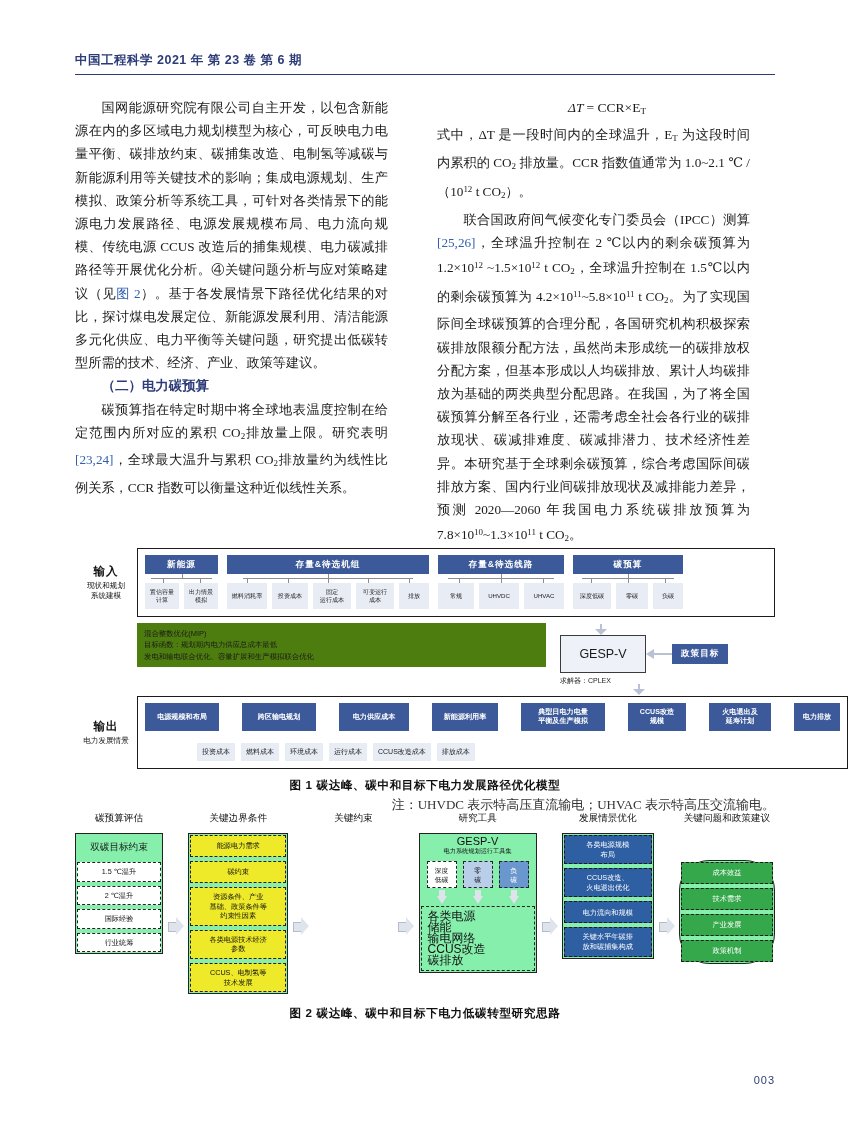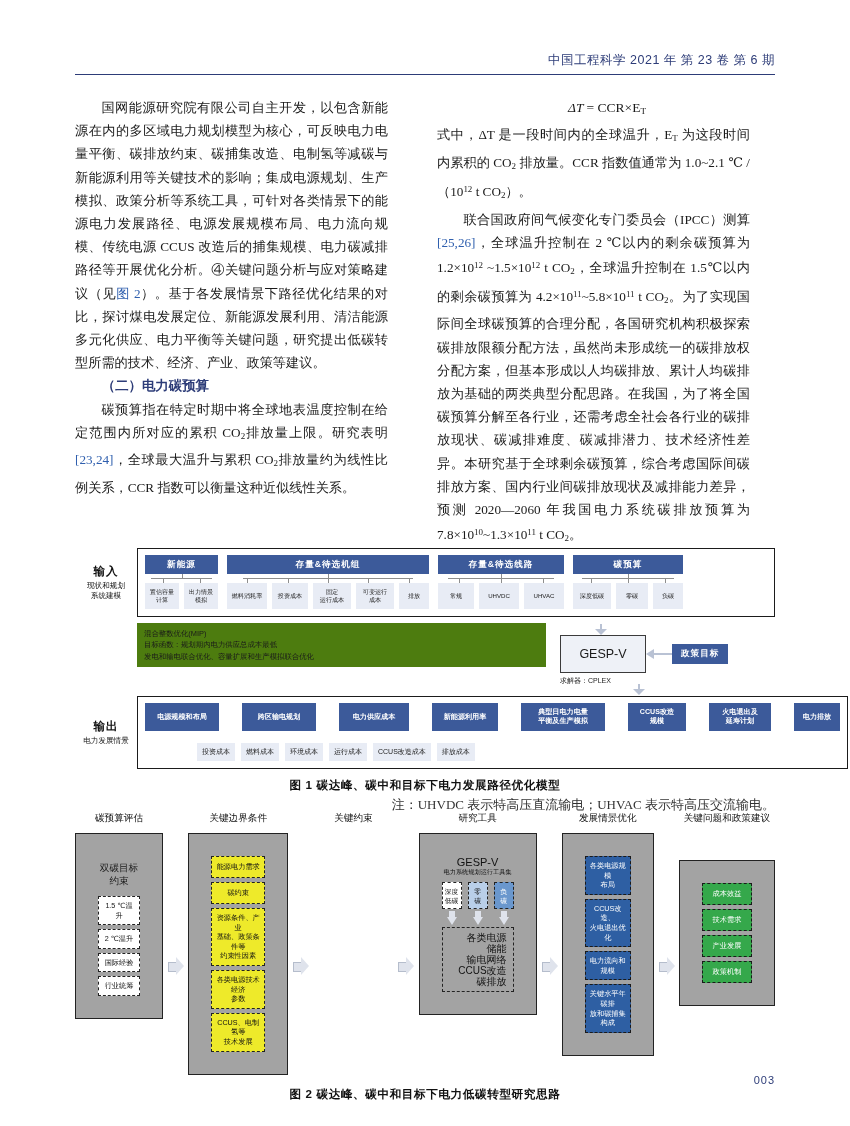--- a/index.html
+++ b/index.html
@@ -9,23 +9,22 @@
     font-family:"Liberation Serif","DejaVu Serif",serif;
     color:#1a1a1a;
     position:relative;
     overflow:hidden;
   }
   .page{position:relative;width:850px;height:1126px;}
 
   
   .runhead{
     position:absolute;left:75px;top:52px;width:700px;
-    text-align:right;
-    font-family:"Liberation Sans","DejaVu Sans",sans-serif;
-    font-weight:normal;font-size:12.5px;color:#2d3c78;
+    font-family:"Liberation Sans","DejaVu Sans",sans-serif;
+    font-weight:bold;font-size:12.5px;color:#2d3c78;
     letter-spacing:.5px;
   }
   .runrule{
     position:absolute;left:75px;top:74px;width:700px;height:1px;
     background:#2d3c78;
   }
 
   
   .col{position:absolute;top:96px;width:313px;font-size:13.2px;line-height:23.2px;text-align:justify;text-justify:inter-ideograph;}
   .col-left{left:75px;}
@@ -140,21 +139,21 @@
   }
 
   
   .fig2{position:absolute;left:75px;top:812px;width:700px;}
   .f2-cols{display:flex;justify-content:space-between;align-items:flex-start;}
   .f2-col{display:flex;flex-direction:column;align-items:center;}
   .f2-title{
     font-family:"Liberation Sans","DejaVu Sans",sans-serif;
     font-size:9.6px;color:#111;margin-bottom:8px;white-space:nowrap;
   }
-  .f2-panel{border:1px solid #222;background:#a3a3a3;padding:22px;box-sizing:border-box;}
+  .f2-panel{border:1px solid #222;background:#86efac;padding:1px;box-sizing:border-box;}
   .dashbox{
     border:1px dashed #222;background:#fff;text-align:center;
     font-family:"Liberation Sans","DejaVu Sans",sans-serif;
     font-size:7.2px;line-height:9.6px;color:#111;
     padding:4px 3px;margin-bottom:4px;box-sizing:border-box;
     display:flex;align-items:center;justify-content:center;
   }
   .dashbox:last-child{margin-bottom:0;}
   .yellow{background:#eeea2a;}
   .blue{background:#2e5fa3;color:#fff;border:1px dashed #1a1a1a;}
@@ -174,23 +173,23 @@
   }
   .sc1{background:#ffffff;}
   .sc2{background:#b9cfe9;}
   .sc3{background:#6a97cd;}
   .downrow{display:flex;gap:6px;justify-content:center;margin:2px 0 2px 0;}
   .down{width:30px;display:flex;justify-content:center;}
   .downA{width:0;height:0;border-left:5px solid transparent;border-right:5px solid transparent;border-top:8px solid #dfe3ec;}
   .downS{width:6px;height:6px;background:#dfe3ec;}
   .dwrap{display:flex;flex-direction:column;align-items:center;}
   .listbox{
-    border:1px dashed #222;text-align:right;
-    font-family:"Liberation Sans","DejaVu Sans",sans-serif;
-    font-size:10px;line-height:11px;padding:4px 6px;color:#111;
+    border:1px dashed #222;text-align:left;
+    font-family:"Liberation Sans","DejaVu Sans",sans-serif;
+    font-size:12px;line-height:11px;padding:4px 6px;color:#111;
   }
   .pageno{
     position:absolute;right:75px;bottom:40px;
     font-family:"Liberation Sans","DejaVu Sans",sans-serif;
     font-size:11px;color:#2d3c78;letter-spacing:1px;
   }
 </style>
 </head>
 <body>
 
@@ -611,21 +610,21 @@
               </div>
             </div>
           </div>
         </div>
         <div class="f2-arrow">
           <span class="sh"></span>
           <span class="hd"></span>
         </div>
         <div class="f2-col" style="width: 96px; gap: 27px;">
           <div class="f2-title">关键问题和政策建议</div>
-          <div class="f2-panel" style="width: 100%;">
+          <div class="f2-panel" style="width: 100%; border-radius: 30px;">
             <div class="dashbox green" style="min-height: 22px;">
               <div>
                 <div>成本效益</div>
               </div>
             </div>
             <div class="dashbox green" style="min-height: 22px;">
               <div>
                 <div>技术需求</div>
               </div>
             </div>

